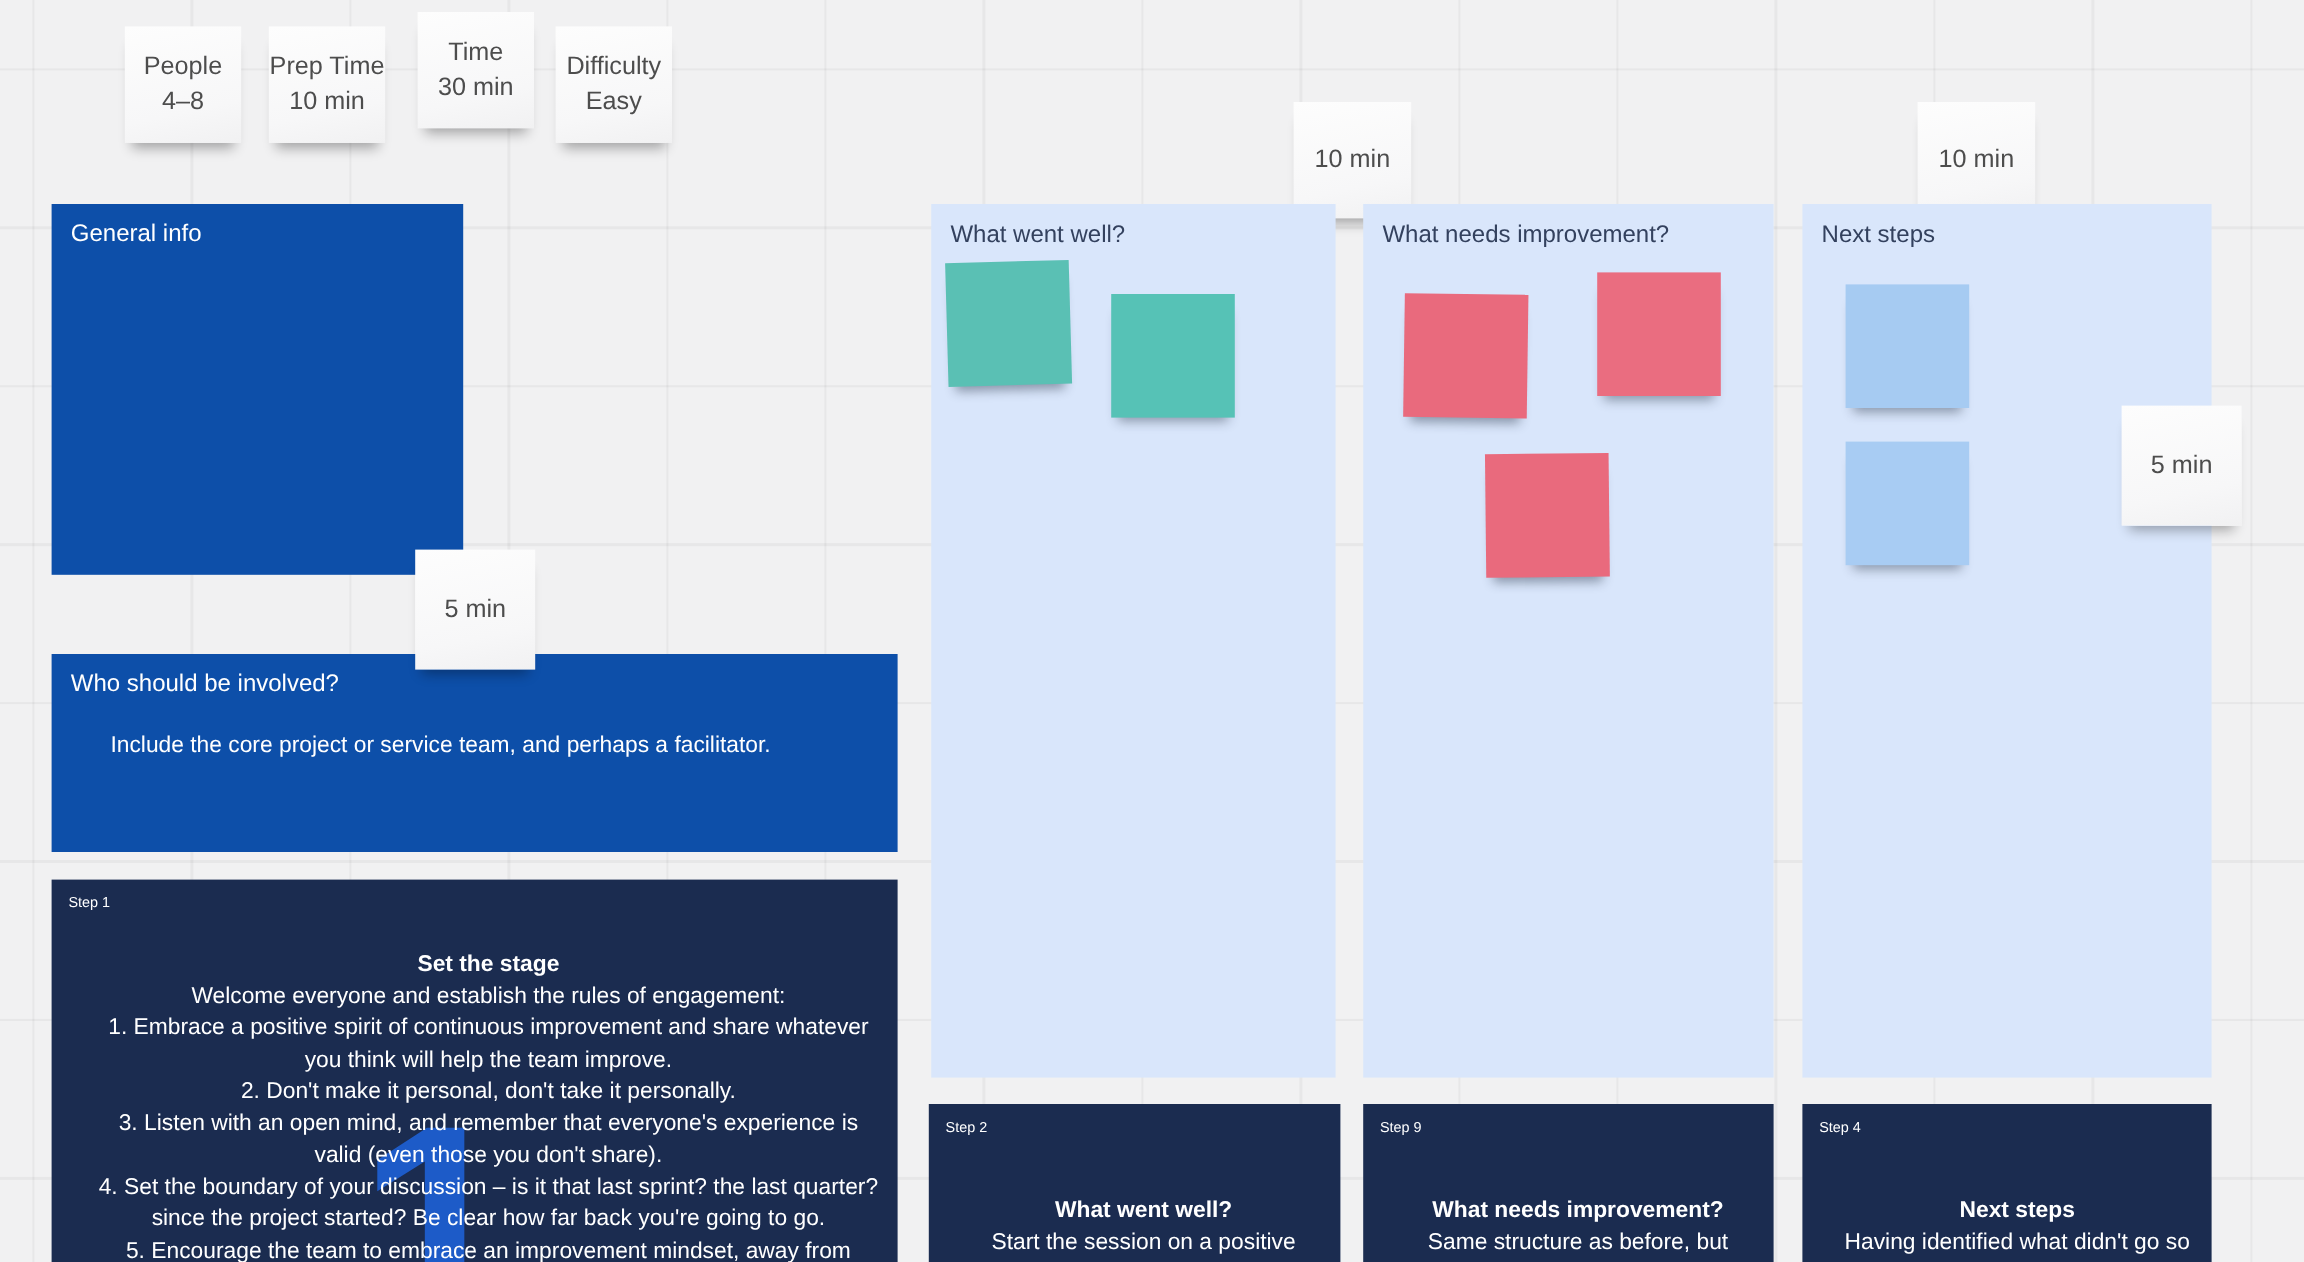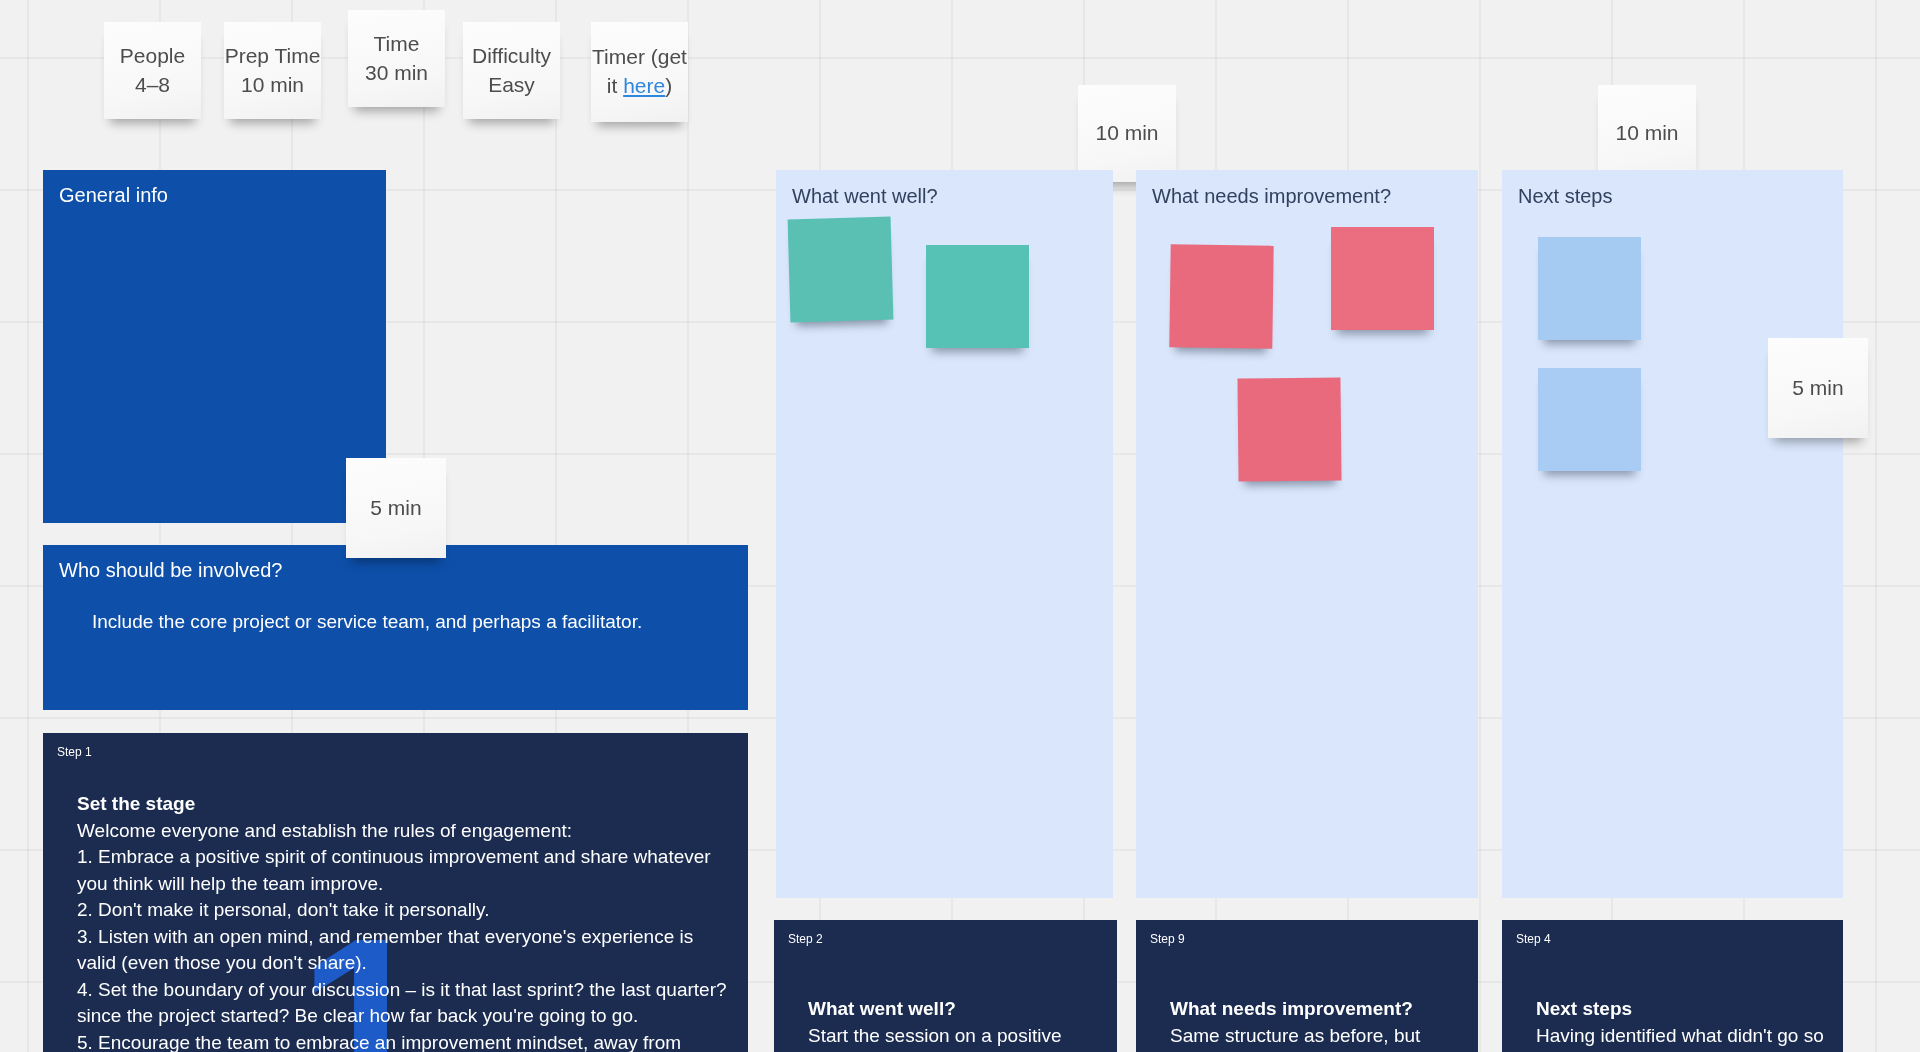--- a/index.html
+++ b/index.html
@@ -24,37 +24,37 @@
   #t-diff{left:463px;top:22px;}
   #t-timer{left:591px;top:22px;height:100px;}
   #t-10a{left:1078px;top:85px;width:98px;}
   #t-10b{left:1598px;top:85px;width:98px;}
   #t-5l{left:346px;top:458px;width:100px;height:100px;z-index:6;}
   #t-5r{left:1768px;top:338px;width:100px;height:100px;z-index:6;}
   .wnote a{color:#2e86de;text-decoration:underline;cursor:pointer;}
 
   
   .bluepanel{position:absolute;background:#0d4fa9;color:#ffffff;}
-  #p-general{left:43px;top:170px;width:343px;height:353px;}
+  #p-general{left:43px;top:170px;width:343px;height:309px;}
   #p-tools{left:398px;top:170px;width:350px;height:353px;}
   #p-who{left:43px;top:545px;width:705px;height:165px;}
   .panel-title{position:absolute;left:16px;top:14px;font-size:20px;}
   .who-body{position:absolute;left:49px;top:64px;width:620px;font-size:19px;line-height:26px;}
 
   
   .steppanel{position:absolute;background:#1b2c50;color:#ffffff;overflow:hidden;}
   #p-step1{left:43px;top:733px;width:705px;height:390px;}
   #p-step2{left:774px;top:920px;width:343px;height:200px;}
   #p-step3{left:1136px;top:920px;width:342px;height:200px;}
   #p-step4{left:1502px;top:920px;width:341px;height:200px;}
   .step-label{position:absolute;left:14px;top:12px;font-size:12px;z-index:2;}
   .step-body{position:absolute;left:34px;top:58px;z-index:2;font-size:19px;line-height:26.5px;}
   #p-step1 .step-body{width:660px;}
   #p-step2 .step-body,#p-step3 .step-body,#p-step4 .step-body{width:290px;top:76px;}
-  .step-body p{margin:0;}
+  .step-body p{margin:0;text-align:center;}
   .step-body .b{font-weight:bold;}
   .watermark{position:absolute;font-size:240px;font-weight:bold;color:#1d5bc8;
     line-height:1;z-index:1;user-select:none;}
   #p-step1 .watermark{left:255px;top:169px;}
   #p-step2 .watermark{left:130px;top:100px;}
   #p-step3 .watermark{left:110px;top:100px;}
   #p-step4 .watermark{left:125px;top:100px;}
 
   
   .column{position:absolute;top:170px;height:728px;background:#d9e6fb;}
@@ -83,23 +83,20 @@
     <div><span>People</span><br><span>4–8</span></div>
   </div>
   <div class="wnote" id="t-prep">
     <div><span>Prep Time</span><br><span>10 min</span></div>
   </div>
   <div class="wnote" id="t-time">
     <div><span>Time</span><br><span>30 min</span></div>
   </div>
   <div class="wnote" id="t-diff">
     <div><span>Difficulty</span><br><span>Easy</span></div>
-  </div>
-  <div class="wnote" id="t-timer">
-    <div><span>Timer (get</span><br><span>it </span><a>here</a><span>)</span></div>
   </div>
 
   <div class="wnote" id="t-10a">
     <div>10 min</div>
   </div>
   <div class="wnote" id="t-10b">
     <div>10 min</div>
   </div>
   <div class="wnote" id="t-5r">
     <div>5 min</div>

